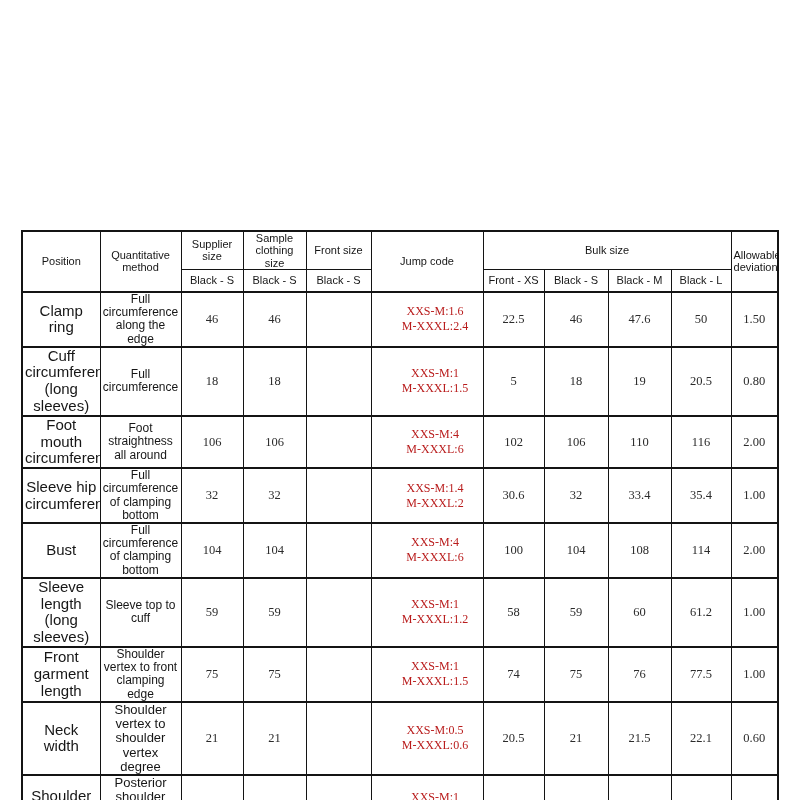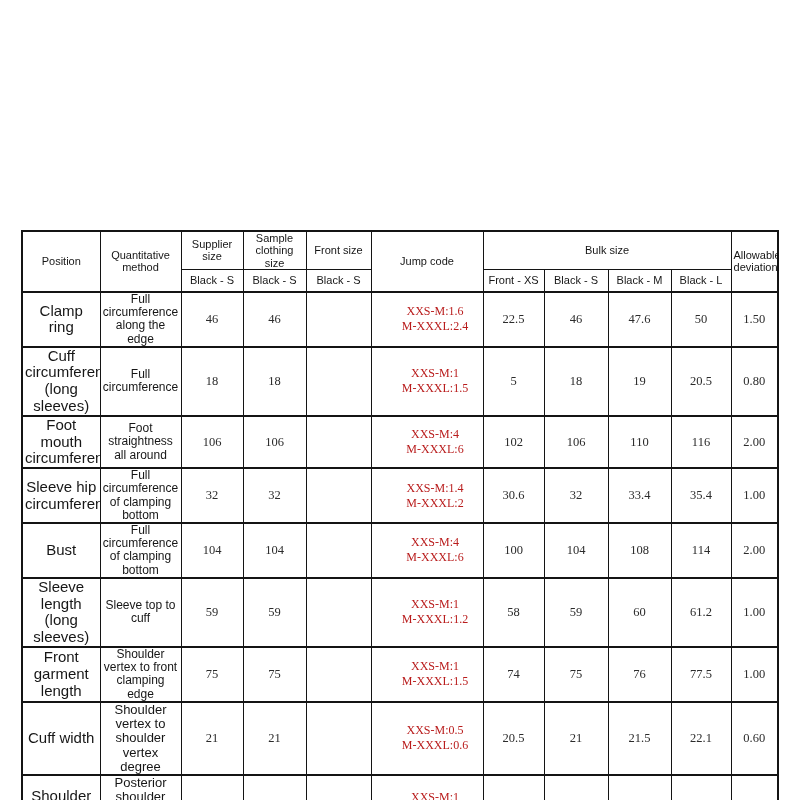--- a/index.html
+++ b/index.html
@@ -203,21 +203,21 @@
     <td class="num"></td>
     <td class="jump">XXS-M:1
 M-XXXL:1.5</td>
     <td class="num">74</td>
     <td class="num">75</td>
     <td class="num">76</td>
     <td class="num">77.5</td>
     <td class="num">1.00</td>
   </tr>
         <tr>
-    <td class="pos">Cuff width</td>
+    <td class="pos">Neck width</td>
     <td class="method small">Shoulder vertex to shoulder vertex degree</td>
     <td class="num">21</td>
     <td class="num">21</td>
     <td class="num"></td>
     <td class="jump">XXS-M:0.5
 M-XXXL:0.6</td>
     <td class="num">20.5</td>
     <td class="num">21</td>
     <td class="num">21.5</td>
     <td class="num">22.1</td>

